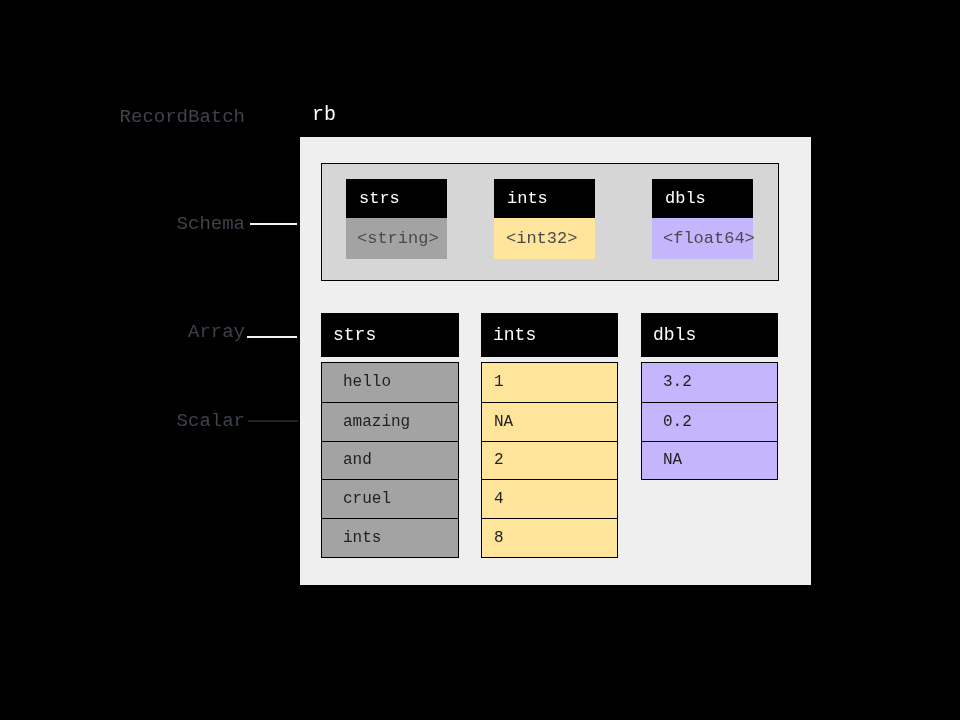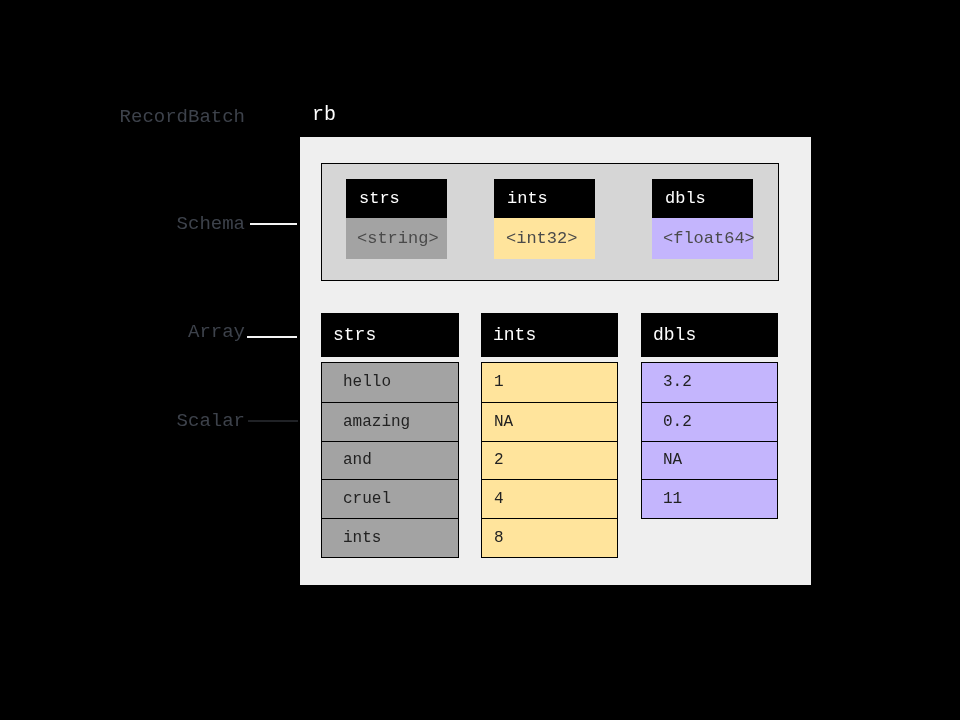--- a/index.html
+++ b/index.html
@@ -143,18 +143,17 @@
         <div class="cell yellow">8</div>
       </div>
     </div>
 
     <div class="arr-table t-dbls">
       <div class="arr-header">dbls</div>
       <div class="arr-cells">
         <div class="cell pink">3.2</div>
         <div class="cell pink">0.2</div>
         <div class="cell pink">NA</div>
-        <div class="cell pink">11</div>
       </div>
     </div>
 
   </div>
 </div>
 
 </body></html>

